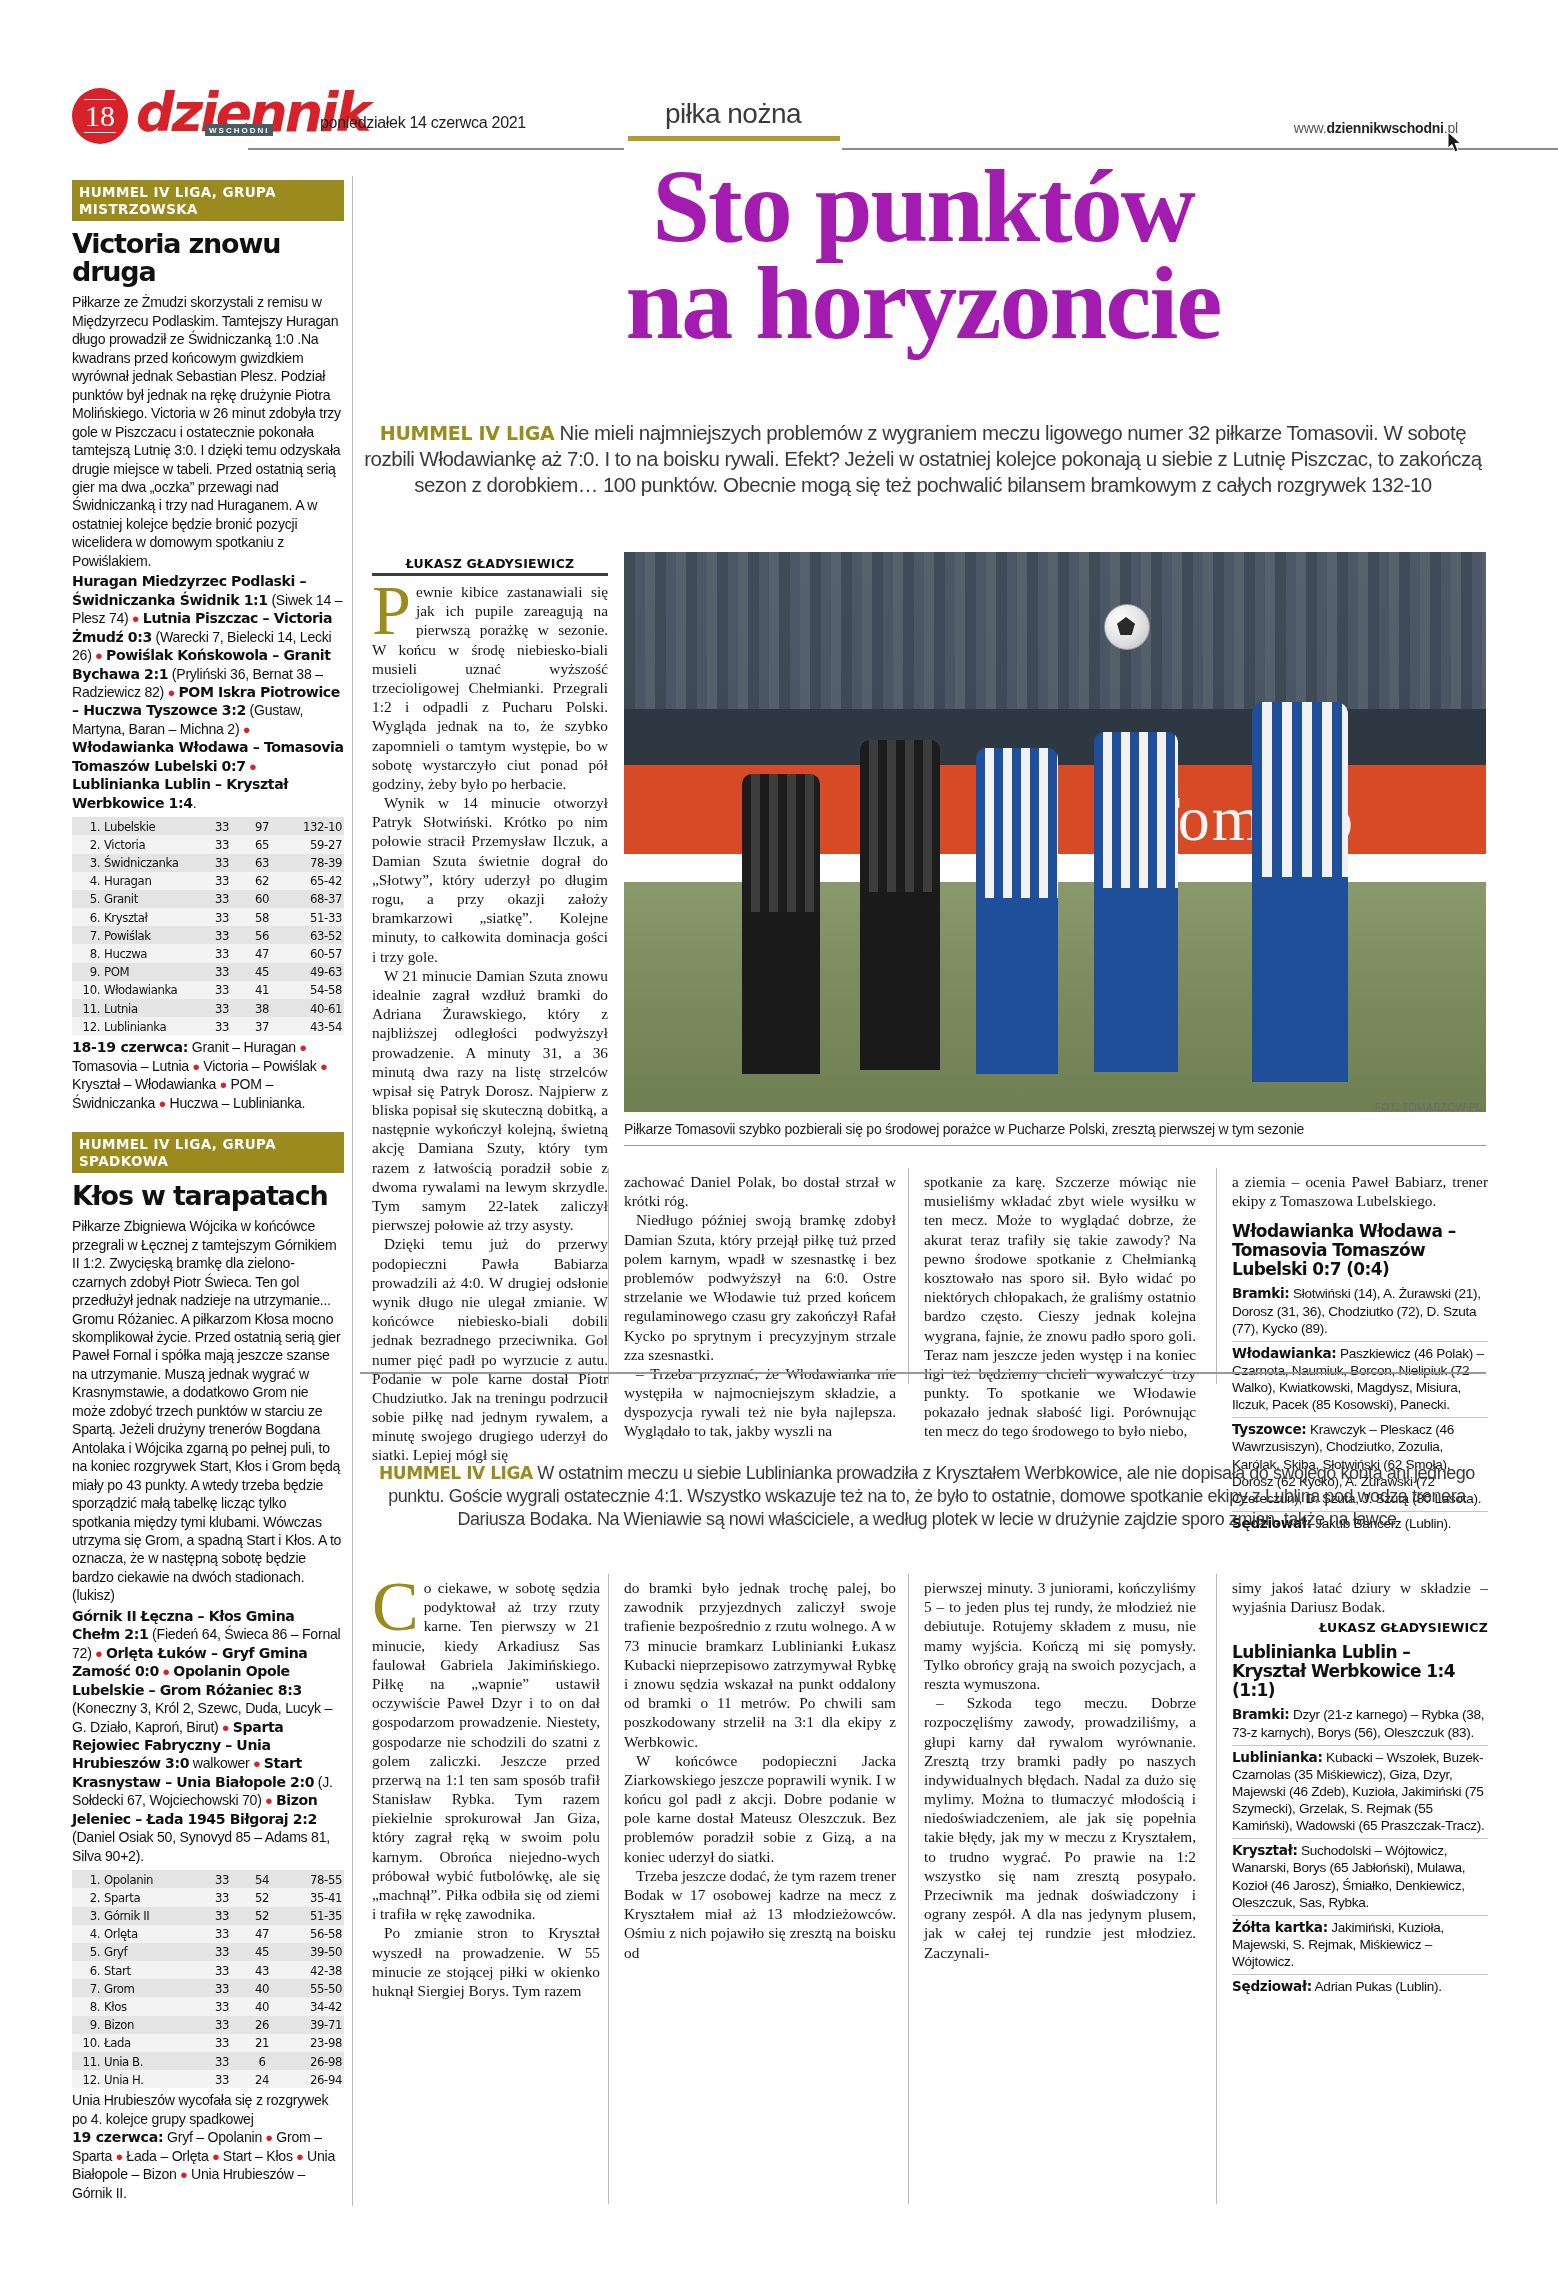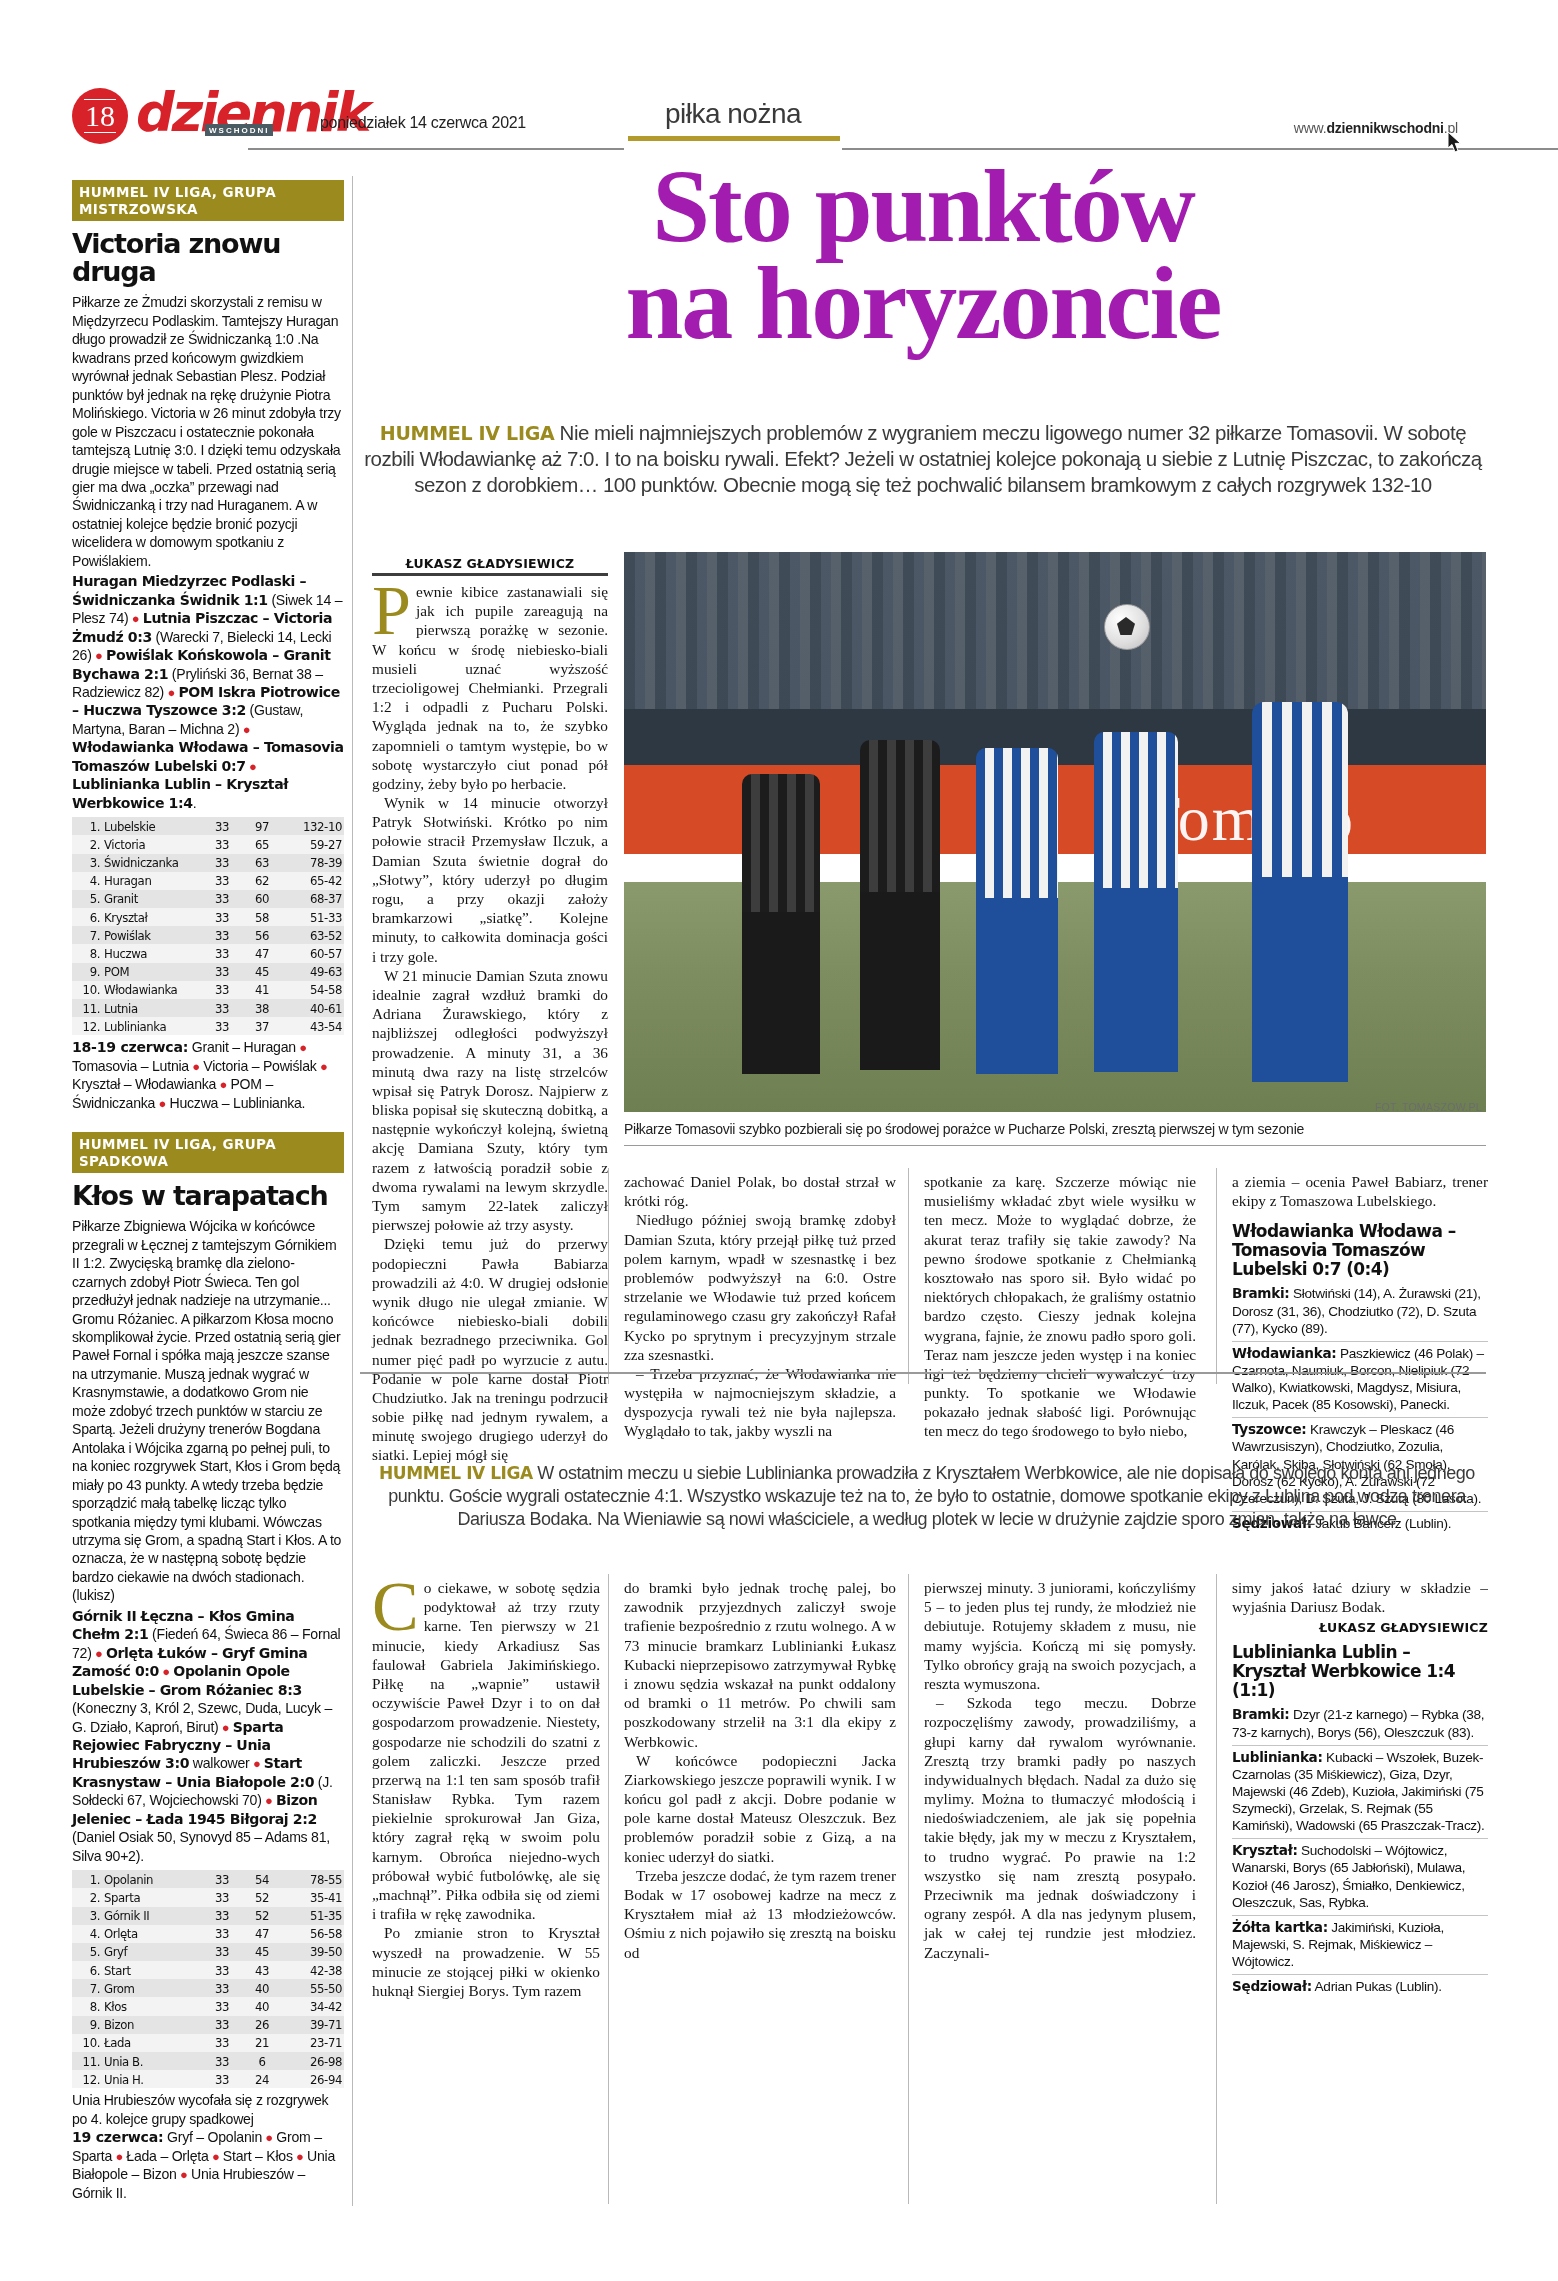--- a/index.html
+++ b/index.html
@@ -367,21 +367,21 @@
               <td class="team">Bizon</td>
               <td class="num">33</td>
               <td class="num">26</td>
               <td class="gd">39-71</td>
             </tr>
             <tr>
               <td class="pos">10.</td>
               <td class="team">Łada</td>
               <td class="num">33</td>
               <td class="num">21</td>
-              <td class="gd">23-71</td>
+              <td class="gd">23-98</td>
             </tr>
             <tr>
               <td class="pos">11.</td>
               <td class="team">Unia B.</td>
               <td class="num">33</td>
               <td class="num">6</td>
               <td class="gd">26-98</td>
             </tr>
             <tr>
               <td class="pos">12.</td>

